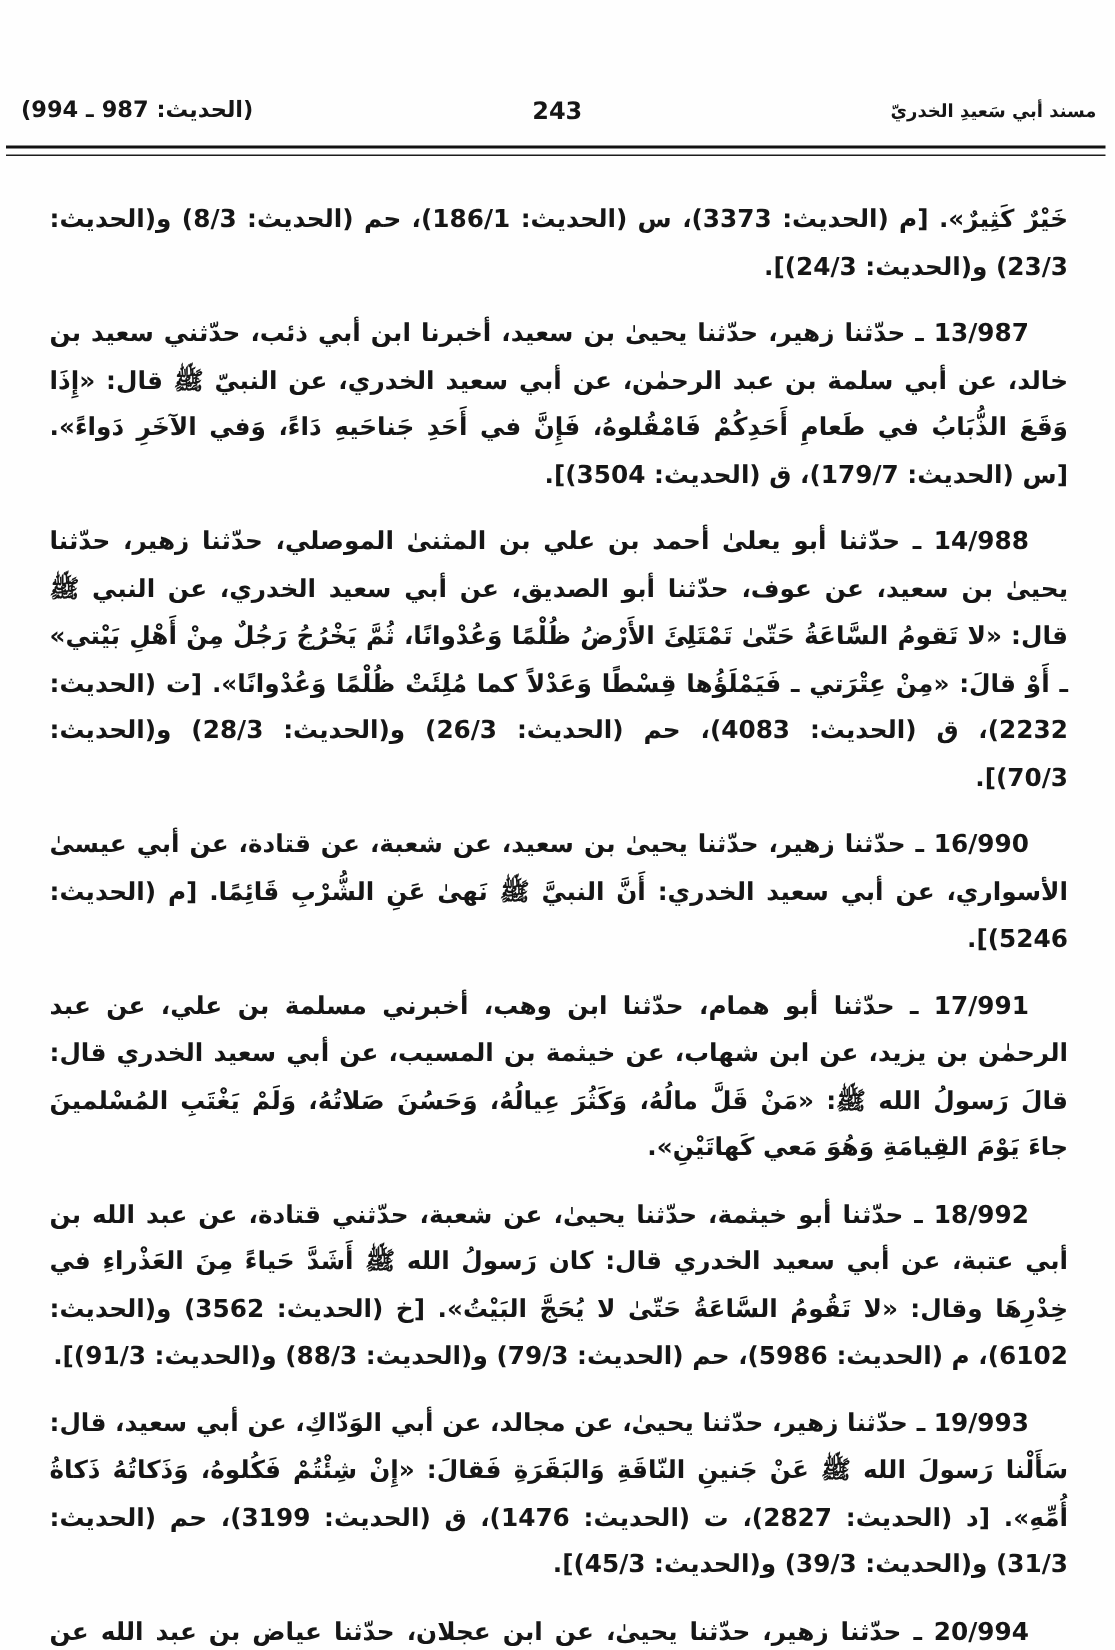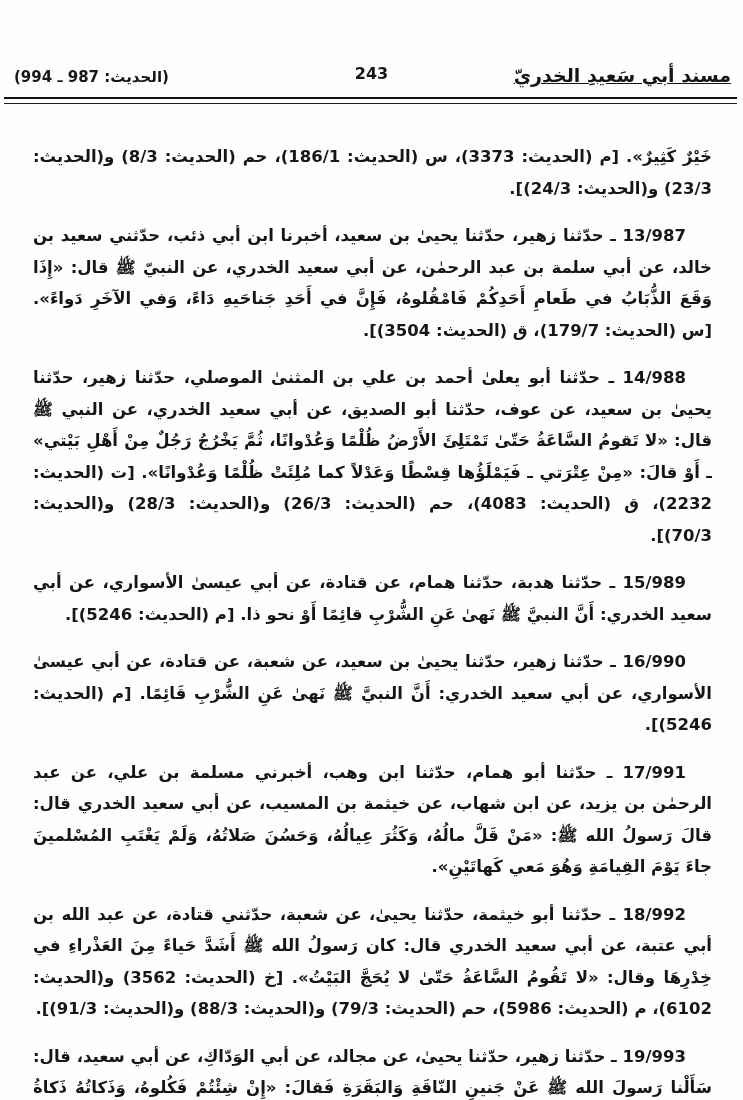--- a/index.html
+++ b/index.html
@@ -26,24 +26,23 @@
     position: relative;
     box-sizing: border-box;
     padding: 0 12px 0 14px;
     height: 24px;
     display: flex;
     align-items: baseline;
     justify-content: space-between;
     direction: rtl;
   }
   .book-title {
-    font-size: 19px;
+    font-size: 12px;
     font-weight: 700;
     white-space: nowrap;
-    text-decoration: underline;
   }
   .page-number {
     position: absolute;
     left: 50%;
     transform: translateX(-50%);
     top: 0;
     font-size: 16px;
     font-weight: 700;
     direction: ltr;
   }
@@ -60,21 +59,21 @@
   }
   .content {
     box-sizing: border-box;
     padding: 21px 31px 0 33px;
     font-size: 16.5px;
     line-height: 31.5px;
     text-align: justify;
     direction: rtl;
   }
   .para {
-    margin: 16px 0 13px 0;
+    margin: 5px 0 13px 0;
   }
   .para.indent {
     text-indent: 26px;
   }
   .para .b {
     font-weight: 700;
   }
   .para .r {
     font-weight: 700;
   }
@@ -89,21 +88,20 @@
     <div class="page-number">243</div>
     <div class="hadith-range">(الحديث: 987 ـ 994)</div>
   </div>
 
   <div class="header-rule"></div>
 
   <div class="content">
       <p class="para"><span class="b">خَيْرٌ كَثِيرٌ». [م (الحديث: 3373)، س (الحديث: 186/1)، حم (الحديث: 8/3) و(الحديث: 23/3) و(الحديث: 24/3)].</span></p>
       <p class="para indent"><span class="b">13/987</span><span class="r"> ـ حدّثنا زهير، حدّثنا يحيىٰ بن سعيد، أخبرنا ابن أبي ذئب، حدّثني سعيد بن خالد، عن أبي سلمة بن عبد الرحمٰن، عن أبي سعيد الخدري، عن النبيّ ﷺ قال: </span><span class="b">«إِذَا وَقَعَ الذُّبَابُ في طَعامِ أَحَدِكُمْ فَامْقُلوهُ، فَإِنَّ في أَحَدِ جَناحَيهِ دَاءً، وَفي الآخَرِ دَواءً». [س (الحديث: 179/7)، ق (الحديث: 3504)].</span></p>
       <p class="para indent"><span class="b">14/988</span><span class="r"> ـ حدّثنا أبو يعلىٰ أحمد بن علي بن المثنىٰ الموصلي، حدّثنا زهير، حدّثنا يحيىٰ بن سعيد، عن عوف، حدّثنا أبو الصديق، عن أبي سعيد الخدري، عن النبي ﷺ قال: </span><span class="b">«لا تَقومُ السَّاعَةُ حَتّىٰ تَمْتَلِئَ الأَرْضُ ظُلْمًا وَعُدْوانًا، ثُمَّ يَخْرُجُ رَجُلٌ مِنْ أَهْلِ بَيْتي» ـ أَوْ قالَ: «مِنْ عِتْرَتي ـ فَيَمْلَؤُها قِسْطًا وَعَدْلاً كما مُلِئَتْ ظُلْمًا وَعُدْوانًا». [ت (الحديث: 2232)، ق (الحديث: 4083)، حم (الحديث: 26/3) و(الحديث: 28/3) و(الحديث: 70/3)].</span></p>
-      <p class="para indent"><span class="b">15/989</span><span class="r"> ـ حدّثنا هدبة، حدّثنا همام، عن قتادة، عن أبي عيسىٰ الأسواري، عن أبي سعيد الخدري: </span><span class="b">أَنَّ النبيَّ ﷺ نَهىٰ عَنِ الشُّرْبِ قائِمًا أَوْ نحو ذا. [م (الحديث: 5246)].</span></p>
       <p class="para indent"><span class="b">16/990</span><span class="r"> ـ حدّثنا زهير، حدّثنا يحيىٰ بن سعيد، عن شعبة، عن قتادة، عن أبي عيسىٰ الأسواري، عن أبي سعيد الخدري: </span><span class="b">أَنَّ النبيَّ ﷺ نَهىٰ عَنِ الشُّرْبِ قَائِمًا. [م (الحديث: 5246)].</span></p>
       <p class="para indent"><span class="b">17/991</span><span class="r"> ـ حدّثنا أبو همام، حدّثنا ابن وهب، أخبرني مسلمة بن علي، عن عبد الرحمٰن بن يزيد، عن ابن شهاب، عن خيثمة بن المسيب، عن أبي سعيد الخدري قال: قالَ رَسولُ الله ﷺ: </span><span class="b">«مَنْ قَلَّ مالُهُ، وَكَثُرَ عِيالُهُ، وَحَسُنَ صَلاتُهُ، وَلَمْ يَغْتَبِ المُسْلمينَ جاءَ يَوْمَ القِيامَةِ وَهُوَ مَعي كَهاتَيْنِ».</span></p>
       <p class="para indent"><span class="b">18/992</span><span class="r"> ـ حدّثنا أبو خيثمة، حدّثنا يحيىٰ، عن شعبة، حدّثني قتادة، عن عبد الله بن أبي عتبة، عن أبي سعيد الخدري قال: كان رَسولُ الله ﷺ </span><span class="b">أَشَدَّ حَياءً مِنَ العَذْراءِ في خِدْرِهَا </span><span class="r">وقال: </span><span class="b">«لا تَقُومُ السَّاعَةُ حَتّىٰ لا يُحَجَّ البَيْتُ». [خ (الحديث: 3562) و(الحديث: 6102)، م (الحديث: 5986)، حم (الحديث: 79/3) و(الحديث: 88/3) و(الحديث: 91/3)].</span></p>
       <p class="para indent"><span class="b">19/993</span><span class="r"> ـ حدّثنا زهير، حدّثنا يحيىٰ، عن مجالد، عن أبي الوَدّاكِ، عن أبي سعيد، قال: </span><span class="b">سَأَلْنا رَسولَ الله ﷺ عَنْ جَنينِ النّاقَةِ وَالبَقَرَةِ فَقالَ: «إِنْ شِئْتُمْ فَكُلوهُ، وَذَكاتُهُ ذَكاةُ أُمِّهِ». [د (الحديث: 2827)، ت (الحديث: 1476)، ق (الحديث: 3199)، حم (الحديث: 31/3) و(الحديث: 39/3) و(الحديث: 45/3)].</span></p>
       <p class="para indent"><span class="b">20/994</span><span class="r"> ـ حدّثنا زهير، حدّثنا يحيىٰ، عن ابن عجلان، حدّثنا عياض بن عبد الله عن أبي سعيد الخدري، عن النبيّ ﷺ </span></p>
     </div>
 
 </div>
 
 </body></html>

